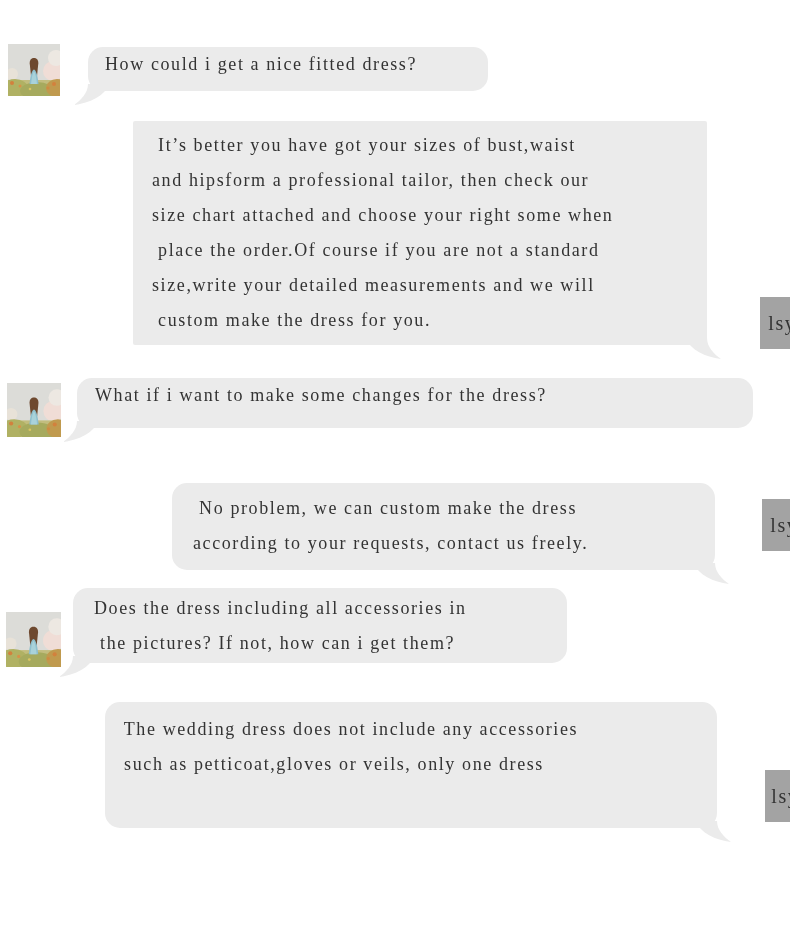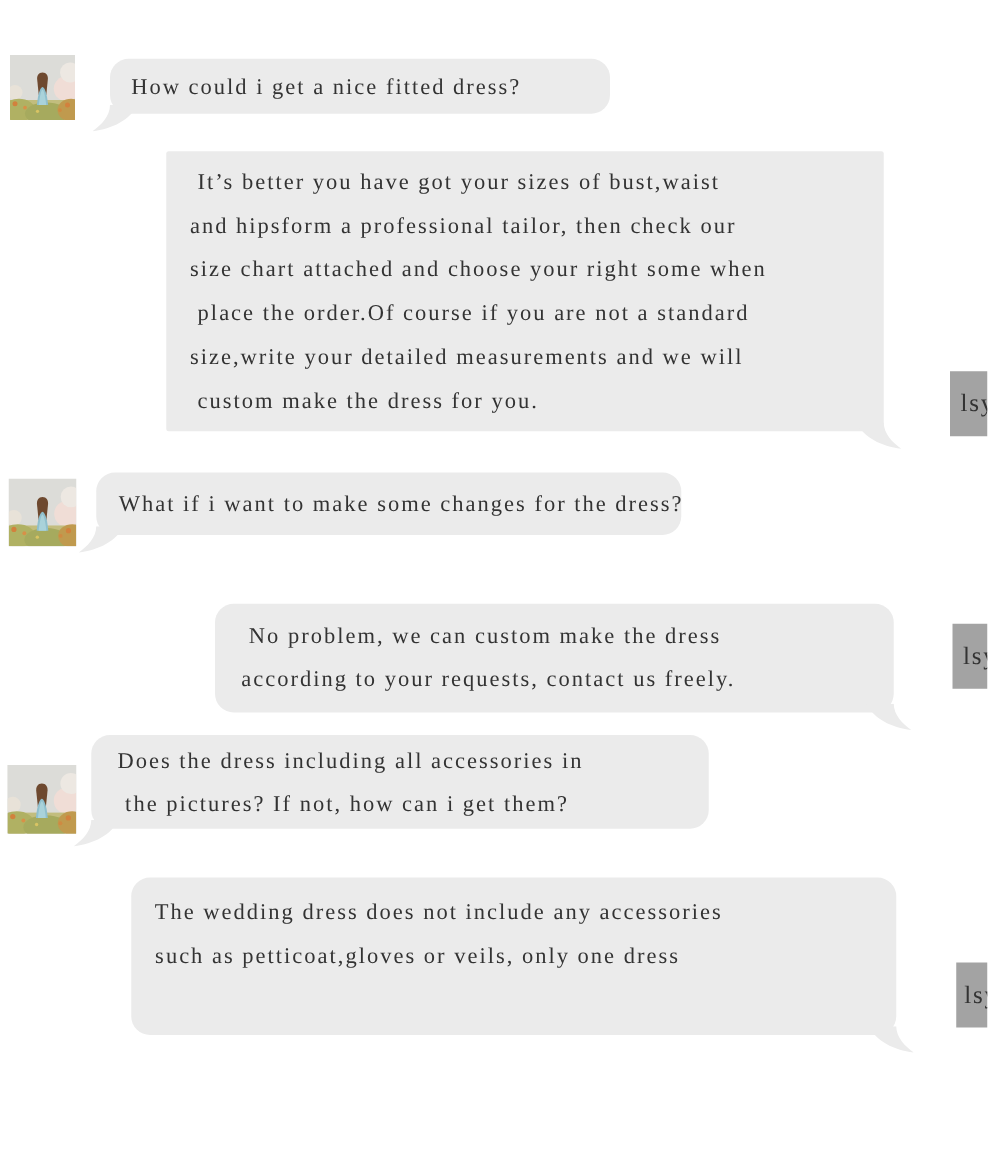--- a/index.html
+++ b/index.html
@@ -24,21 +24,21 @@
   .bubble.q .tail{left:-14px;}
   .bubble.a .tail{right:-14px;transform:scaleX(-1);}
   .line{
     white-space:pre;
     font-size:18px;
     line-height:35px;
     letter-spacing:1.6px;
     color:#333333;
   }
   .q-single{
-    display:flex;align-items:center;
+    display:flex;align-items:flex-start;
   }
   .avatar{
     position:absolute;
     width:52px;height:52px;
     background:#dcdcd8;
     overflow:hidden;
   }
   .avatar svg{display:block;width:100%;height:100%;}
   .badge{
     position:absolute;
@@ -113,21 +113,21 @@
       <circle cx="12" cy="42" r="1.5" fill="#d89048"></circle>
       <circle cx="46" cy="40" r="2" fill="#d2813d"></circle>
       <circle cx="40" cy="44" r="1.5" fill="#cf8a42"></circle>
       <circle cx="22" cy="45" r="1.3" fill="#d9c463"></circle>
       <path d="M26 14 c3.2 0 4.4 2.6 4.3 5.2 L29 32 h-6 L21.7 19.2 C21.6 16.6 22.8 14 26 14 Z" fill="#6e492f"></path>
       <path d="M21.5 40 C22.5 29 24.8 25.5 26 25.5 C27.2 25.5 29.5 29 30.5 40 Z" fill="#8fbfcd"></path>
       <path d="M23 40 C24 31 25.3 27.5 26 27.5 C26.7 27.5 28 31 29 40 Z" fill="#a9d2da"></path>
     </svg>
   </div>
 
-  <div class="bubble q q-single" style="left:77px;top:378px;width:468px;height:50px;padding-left:18px;">
+  <div class="bubble q q-single" style="left:77px;top:378px;width:676px;height:50px;padding-left:18px;">
     <svg class="tail" width="38" height="22" viewBox="0 0 38 22">
       <path d="M14 0 C14 9 7 16 0 21 C16 19 30 12 36 0 Z" fill="#ebebeb"></path>
     </svg>
     <div class="line">What if i want to make some changes for the dress?</div>
   </div>
 
   <div class="bubble a" style="left:172px;top:483px;width:543px;height:87px;padding:8px 10px 0 21px;">
     <svg class="tail" width="38" height="22" viewBox="0 0 38 22">
       <path d="M14 0 C14 9 7 16 0 21 C16 19 30 12 36 0 Z" fill="#ebebeb"></path>
     </svg>

